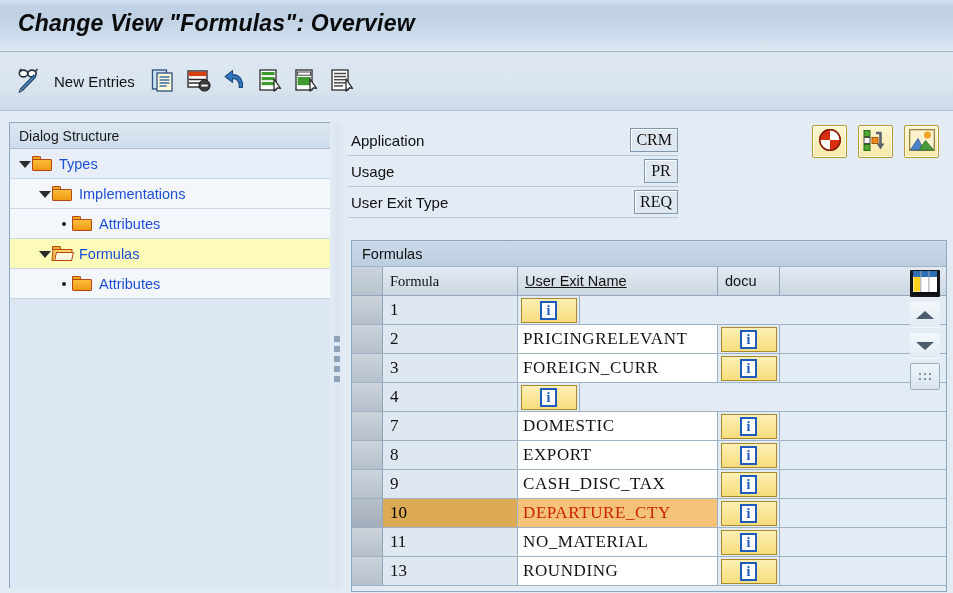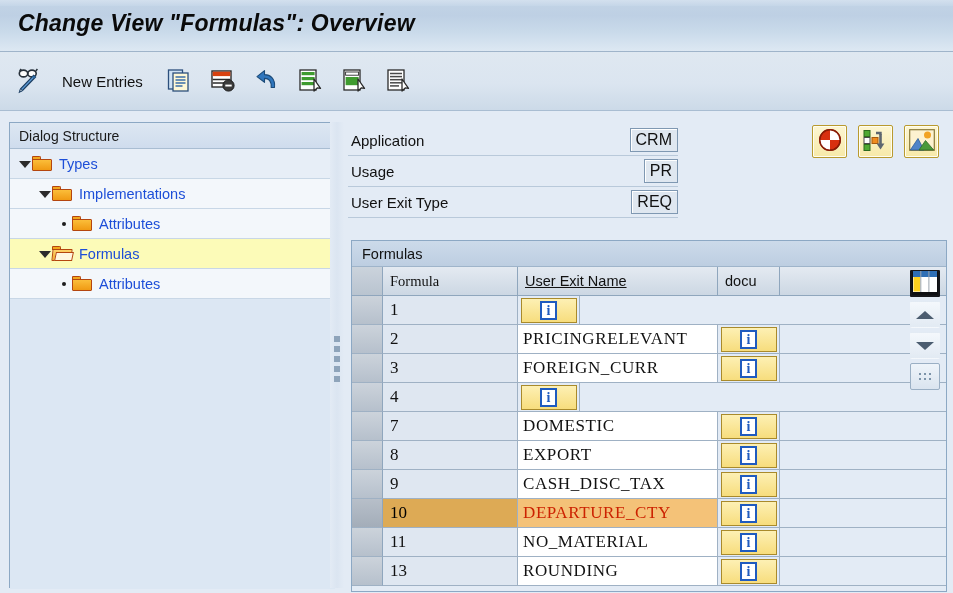--- a/index.html
+++ b/index.html
@@ -26,21 +26,21 @@
     color:#0a0a0a;letter-spacing:0.2px;white-space:nowrap;
   }
 
   
   .toolbar{
     position:absolute;left:0;top:52px;width:953px;height:59px;
     background:linear-gradient(to bottom,#dfe8f1 0%,#dbe5f0 55%,#ccdae8 100%);
     border-bottom:1px solid #a9bdd2;
     box-sizing:border-box;
   }
-  .tb-inner{position:absolute;left:10px;top:0;height:59px;display:flex;align-items:center;gap:8px;}
+  .tb-inner{position:absolute;left:10px;top:0;height:59px;display:flex;align-items:center;gap:0px;}
   .tb-btn{
     display:flex;align-items:center;justify-content:center;
     height:38px;cursor:pointer;background:transparent;border:1px solid transparent;
     border-radius:2px;padding:0 3px;
   }
   .tb-label{
     font-size:15px;color:#111;padding:0 10px 0 6px;white-space:nowrap;
   }
 
   
@@ -116,21 +116,21 @@
   .rightpane{position:absolute;left:344px;top:0;width:609px;height:482px;}
 
   
   .form{position:absolute;left:4px;top:14px;width:330px;}
   .form-row{
     position:relative;height:30px;border-bottom:1px solid #b9c9da;
     display:flex;align-items:center;
   }
   .form-label{font-size:15px;color:#111;flex:1 1 auto;padding-left:3px;}
   .form-input{
-    font-family:Liberation Sans, sans-serif;
+    font-family:Liberation Serif, serif;
     font-size:16px;color:#111;text-align:center;
     background:#dfe7f0;border:1px solid #7f98b2;
     box-shadow:inset 1px 1px 0 #ffffff;
     height:24px;line-height:22px;box-sizing:border-box;padding:0 5px;
     min-width:34px;
   }
 
   
   .topbtns{position:absolute;right:14px;top:14px;display:flex;gap:11px;}
   .sqbtn{

